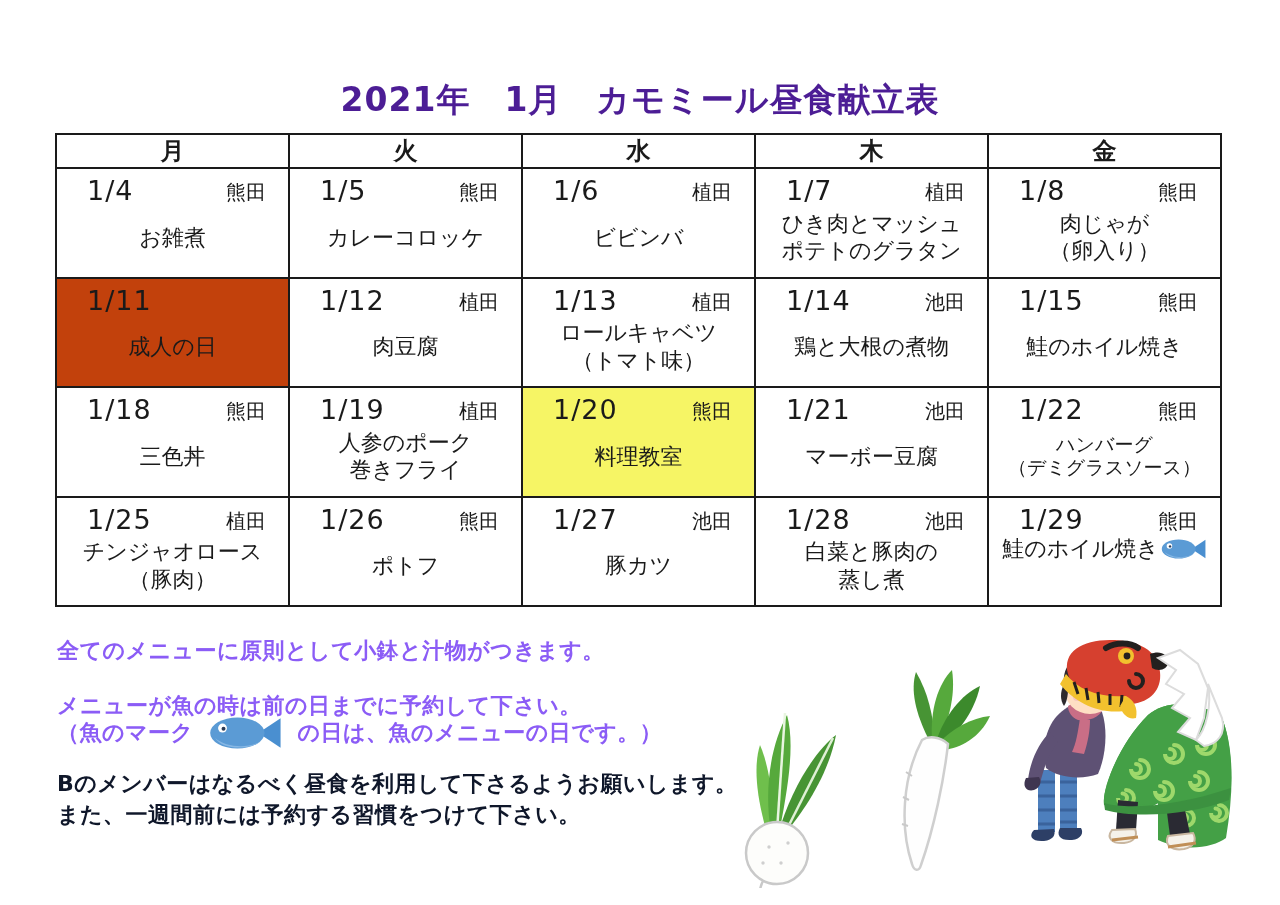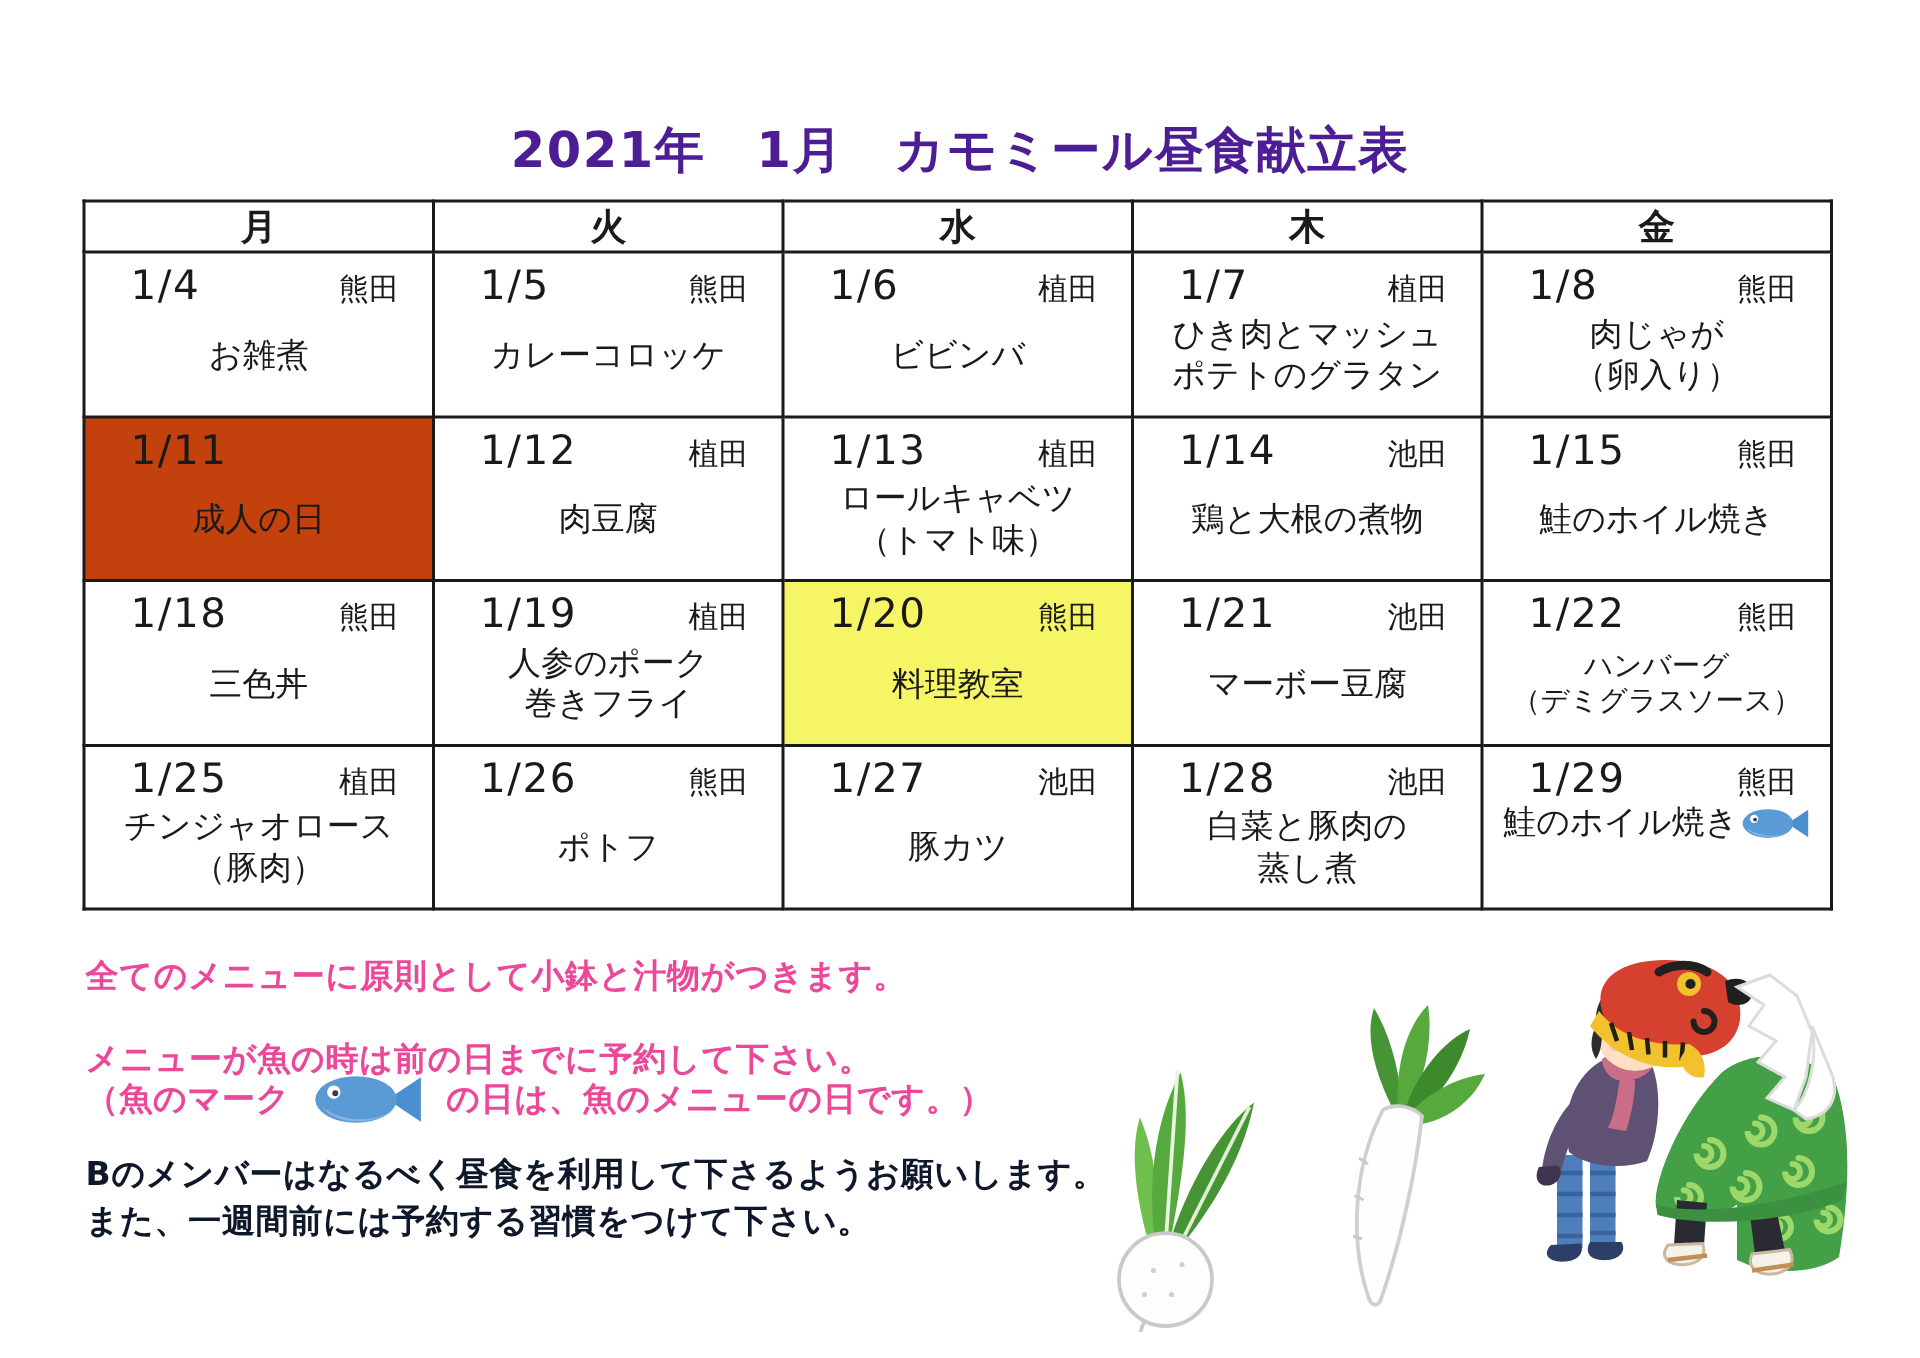--- a/index.html
+++ b/index.html
@@ -25,21 +25,21 @@
   .cell { display:flex; flex-direction:column; height:100%; box-sizing:border-box; padding:4px 6px 8px 6px; }
   .cell-top { display:flex; justify-content:space-between; align-items:flex-start; padding:2px 16px 0 24px;gap:48px; }
   .date { font-size:27px; letter-spacing:1px; }
   .name { font-size:20px; padding-top:4px; }
   .menu {
     flex:1; display:flex; align-items:center; justify-content:center;
     text-align:center; font-size:22px; line-height:1.25; white-space:pre-line;
   }
   .menu.small { font-size:19px; }
   .menu-fish-wrap { display:flex; align-items:flex-start; justify-content:center; gap:2px; }
-  .note { position:absolute; left:57px; font-weight:900; color:#ec4899; letter-spacing:0.5px; }
+  .note { position:absolute; left:57px; font-weight:900; color:#8b5cf6; letter-spacing:0.5px; }
   .note-1 { top:636px; font-size:22px; }
   .note-2 { top:691px; font-size:22px; }
   .note-3 { top:712px; font-size:22px; display:flex; align-items:center; gap:8px; }
   .note-red { position:absolute; left:57px; top:768px; color:#0f172a; font-weight:900; font-size:22px; line-height:1.42; letter-spacing:0.5px; }
   .illu { position:absolute; }
   .illu-turnip { left:733px; top:683px; }
   .illu-daikon { left:876px; top:666px; }
   .illu-shishimai { left:998px; top:640px; }
   svg { display:block; }
   .fish-inline { flex:none; }

